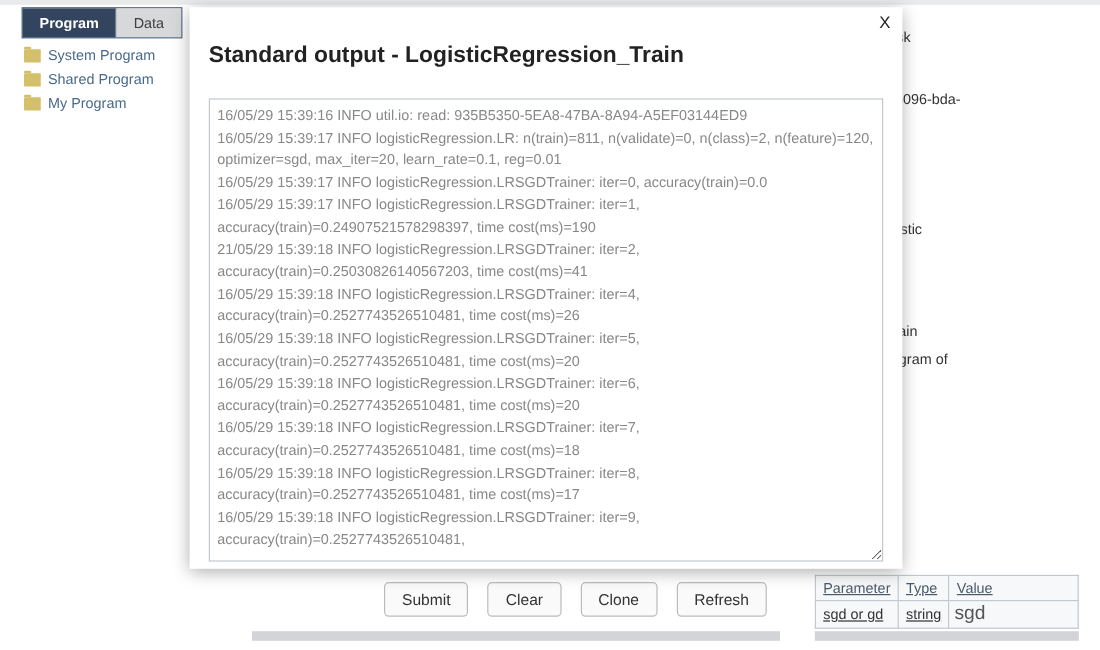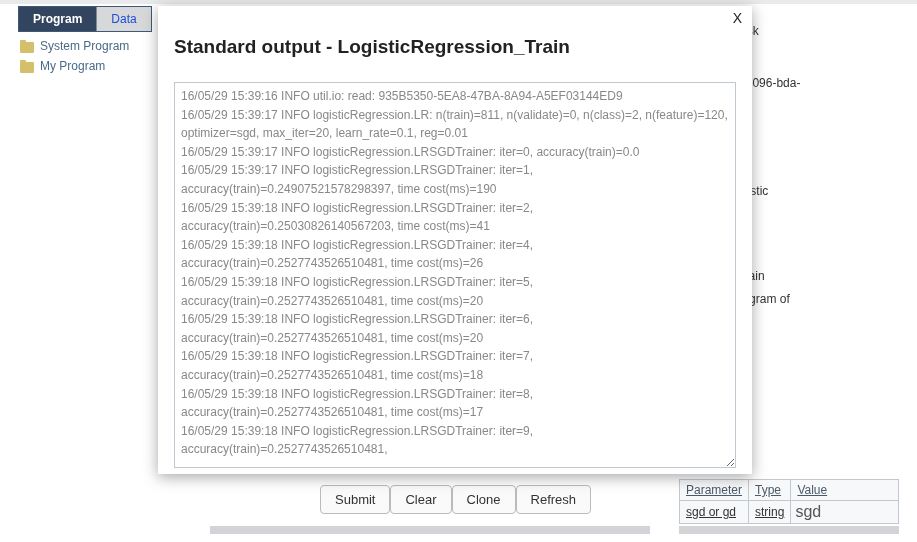--- a/index.html
+++ b/index.html
@@ -1,38 +1,38 @@
 <!DOCTYPE html>
 <html><head>
   <meta charset="utf-8">
   <style>
     * { box-sizing: border-box; margin: 0; padding: 0; }
     body { font-family: Arial, Helvetica, sans-serif; font-size: 12px; color: #333; background: #fff; overflow: hidden; width: 917px; height: 542px; position: relative; }
 
     .tabs { position: absolute; top: 6px; left: 18px; display: flex; border: 1px solid #3e5a7a; justify-content: flex-end; }
-    .tab { padding: 5px 14px; font-size: 12px; cursor: pointer; background: #d6d8da; color: #1d4ed8; border-right: 1px solid #7f8c9a; }
+    .tab { padding: 5px 14px; font-size: 12px; cursor: pointer; background: #d6d8da; color: #404040; border-right: 1px solid #7f8c9a; }
     .tab:last-child { border-right: none; }
     .tab.active { background: #33455e; color: #fff; font-weight: bold; }
 
     .sidebar { position: absolute; top: 36px; left: 18px; width: 140px; }
-    .sidebar-item { display: flex; align-items: flex-end; padding: 3px 2px; color: #4a6a8a; cursor: pointer; }
+    .sidebar-item { display: flex; align-items: center; padding: 3px 2px; color: #4a6a8a; cursor: pointer; }
     .sidebar-item .folder { width: 14px; height: 11px; background: #d4c06a; border-radius: 1px; margin-right: 6px; position: relative; flex-shrink: 0; }
     .sidebar-item .folder::before { content: ''; position: absolute; top: -2px; left: 0; width: 6px; height: 2px; background: #d4c06a; border-radius: 1px 1px 0 0; }
 
     .right-panel { position: absolute; top: 20px; right: 18px; width: 220px; font-size: 12px; color: #333; }
     .right-row { padding: 4px 0; border-bottom: 1px solid transparent; overflow: hidden; white-space: nowrap; }
     .right-section-label { font-weight: bold; color: #3a4a5a; padding: 6px 0 4px 0; }
 
     .param-table { position: absolute; bottom: 18px; right: 18px; width: 220px; border-collapse: collapse; font-size: 12px; }
     .param-table th, .param-table td { border: 1px solid #c2c8cf; padding: 3px 6px; text-align: left; background: #f7f8f9; color: #333; text-decoration: underline; }
     .param-table th { font-weight: normal; color: #4a5a6a; }
     .param-table td.val input { width: 100%; border: none; background: transparent; font-size: 16px; color: #555; }
     .param-table td.val { padding: 2px 4px; }
 
-    .action-row { position: absolute; bottom: 28px; left: 320px; display: flex; gap: 0; }
+    .action-row { position: absolute; bottom: 28px; left: 320px; display: flex; gap: 16px; }
     .action-row button { background: #fafafa; border: 1px solid #bbb; border-radius: 4px; padding: 6px 14px; font-size: 13px; color: #333; cursor: pointer; }
 
     .modal { position: absolute; top: 6px; left: 158px; width: 594px; height: 468px; background: #fff; box-shadow: 0 3px 14px rgba(0,0,0,0.35); padding: 16px 16px; }
     .modal-close { position: absolute; top: 4px; right: 10px; font-family: Arial; font-size: 14px; color: #222; cursor: pointer; background: transparent; border: none; }
     .modal-title { font-size: 19px; font-weight: bold; color: #222; margin-bottom: 4px; margin-top: 14px; }
     .log-box { width: 100%; height: 386px; border: 1px solid #c2c8cf; background: #fff; font-size: 12px; color: #888; line-height: 1.55; padding: 4px 6px; overflow-y: scroll; resize: both; font-family: Arial, Helvetica, sans-serif; margin-top: 24px; }
     .log-line { white-space: normal; }
 
     .gray-strip1 { position: absolute; bottom: 8px; left: 210px; width: 440px; height: 8px; background: #d2d4d7; }
     .gray-strip2 { position: absolute; bottom: 8px; right: 18px; width: 220px; height: 8px; background: #d2d4d7; }
@@ -45,20 +45,24 @@
 
 <div class="tabs">
   <div class="tab active">Program</div>
   <div class="tab">Data</div>
 </div>
 
 <div class="sidebar">
   <div class="sidebar-item">
     <span class="folder"></span>
     <span>System Program</span>
+  </div>
+  <div class="sidebar-item">
+    <span class="folder"></span>
+    <span>Shared Program</span>
   </div>
   <div class="sidebar-item">
     <span class="folder"></span>
     <span>My Program</span>
   </div>
 </div>
 
 <div class="right-panel">
   <div class="right-row">egression Task</div>
   <div style="height:6px"></div>
@@ -104,21 +108,21 @@
 <div class="gray-strip2"></div>
 
 <div class="modal">
   <button class="modal-close">X</button>
   <div class="modal-title">Standard output - LogisticRegression_Train</div>
   <div class="log-box">
     <div class="log-line">16/05/29 15:39:16 INFO util.io: read: 935B5350-5EA8-47BA-8A94-A5EF03144ED9</div>
     <div class="log-line">16/05/29 15:39:17 INFO logisticRegression.LR: n(train)=811, n(validate)=0, n(class)=2, n(feature)=120, optimizer=sgd, max_iter=20, learn_rate=0.1, reg=0.01</div>
     <div class="log-line">16/05/29 15:39:17 INFO logisticRegression.LRSGDTrainer: iter=0, accuracy(train)=0.0</div>
     <div class="log-line">16/05/29 15:39:17 INFO logisticRegression.LRSGDTrainer: iter=1, accuracy(train)=0.24907521578298397, time cost(ms)=190</div>
-    <div class="log-line">16/05/29 15:39:18 INFO logisticRegression.LRSGDTrainer: iter=2, accuracy(train)=0.25030826140567203, time cost(ms)=41</div>
+    <div class="log-line">21/05/29 15:39:18 INFO logisticRegression.LRSGDTrainer: iter=2, accuracy(train)=0.25030826140567203, time cost(ms)=41</div>
     <div class="log-line">16/05/29 15:39:18 INFO logisticRegression.LRSGDTrainer: iter=4, accuracy(train)=0.2527743526510481, time cost(ms)=26</div>
     <div class="log-line">16/05/29 15:39:18 INFO logisticRegression.LRSGDTrainer: iter=5, accuracy(train)=0.2527743526510481, time cost(ms)=20</div>
     <div class="log-line">16/05/29 15:39:18 INFO logisticRegression.LRSGDTrainer: iter=6, accuracy(train)=0.2527743526510481, time cost(ms)=20</div>
     <div class="log-line">16/05/29 15:39:18 INFO logisticRegression.LRSGDTrainer: iter=7, accuracy(train)=0.2527743526510481, time cost(ms)=18</div>
     <div class="log-line">16/05/29 15:39:18 INFO logisticRegression.LRSGDTrainer: iter=8, accuracy(train)=0.2527743526510481, time cost(ms)=17</div>
     <div class="log-line">16/05/29 15:39:18 INFO logisticRegression.LRSGDTrainer: iter=9, accuracy(train)=0.2527743526510481,</div>
   </div>
 </div>
 
 </body></html>

